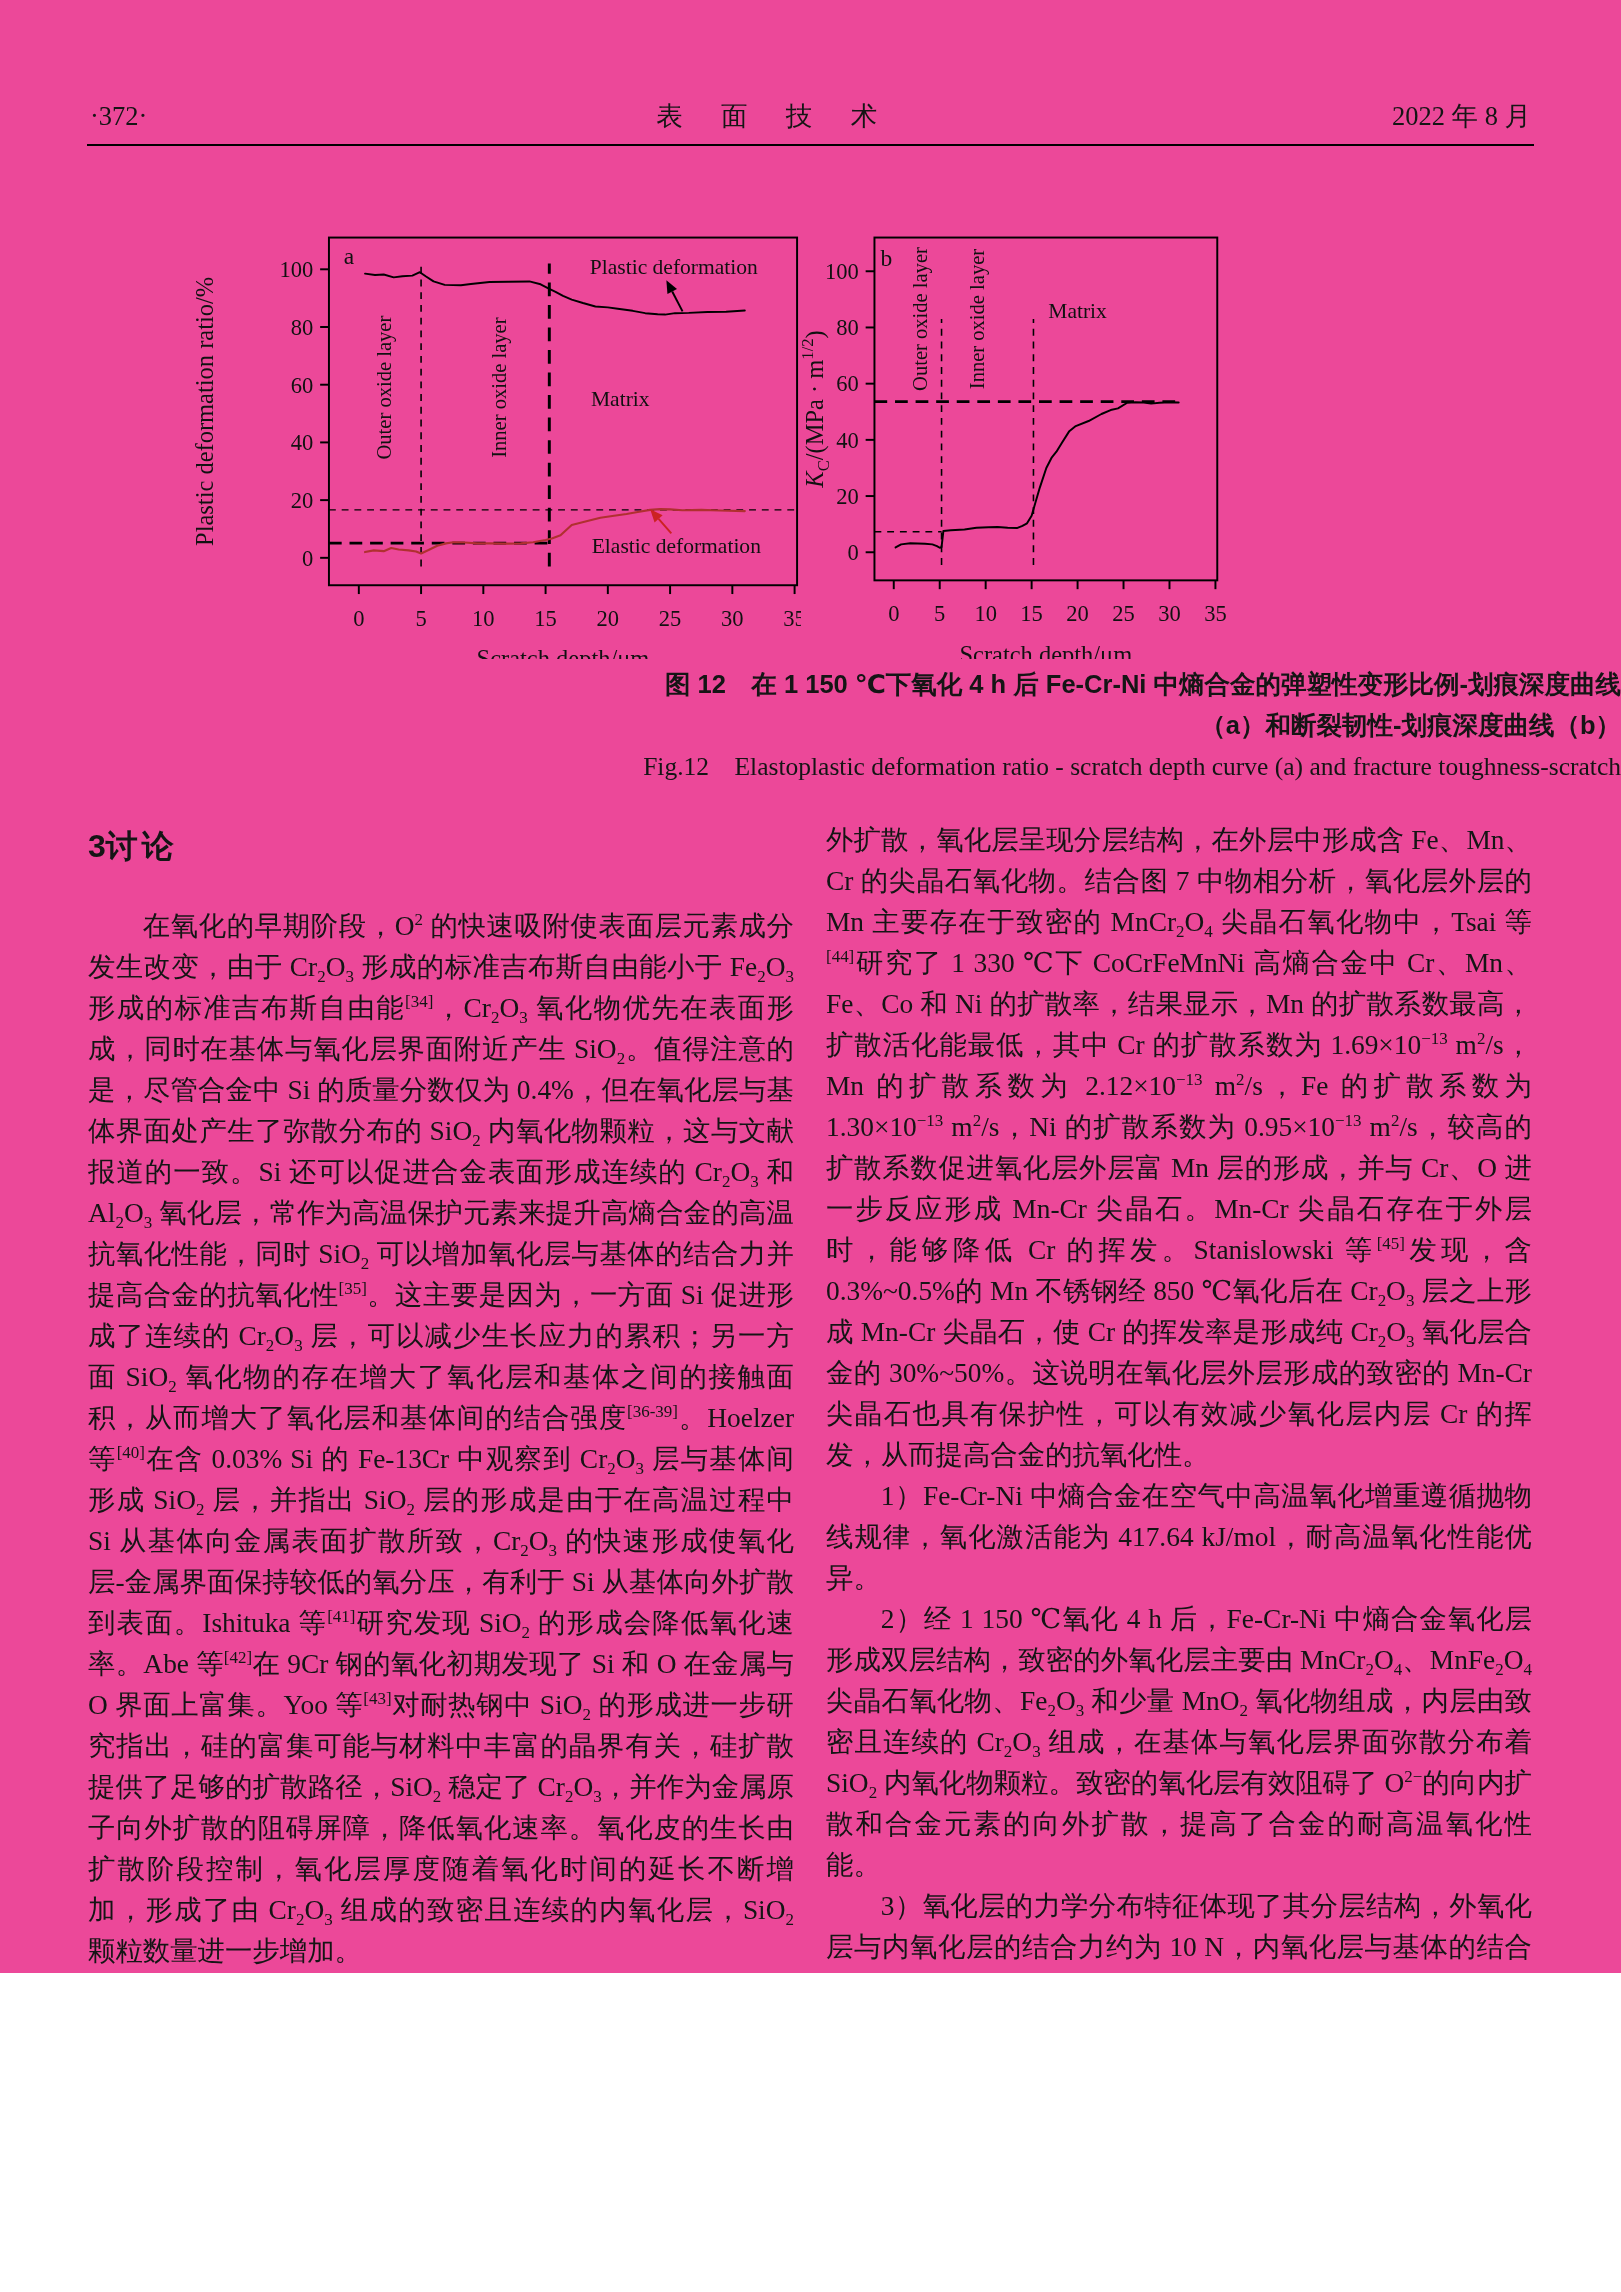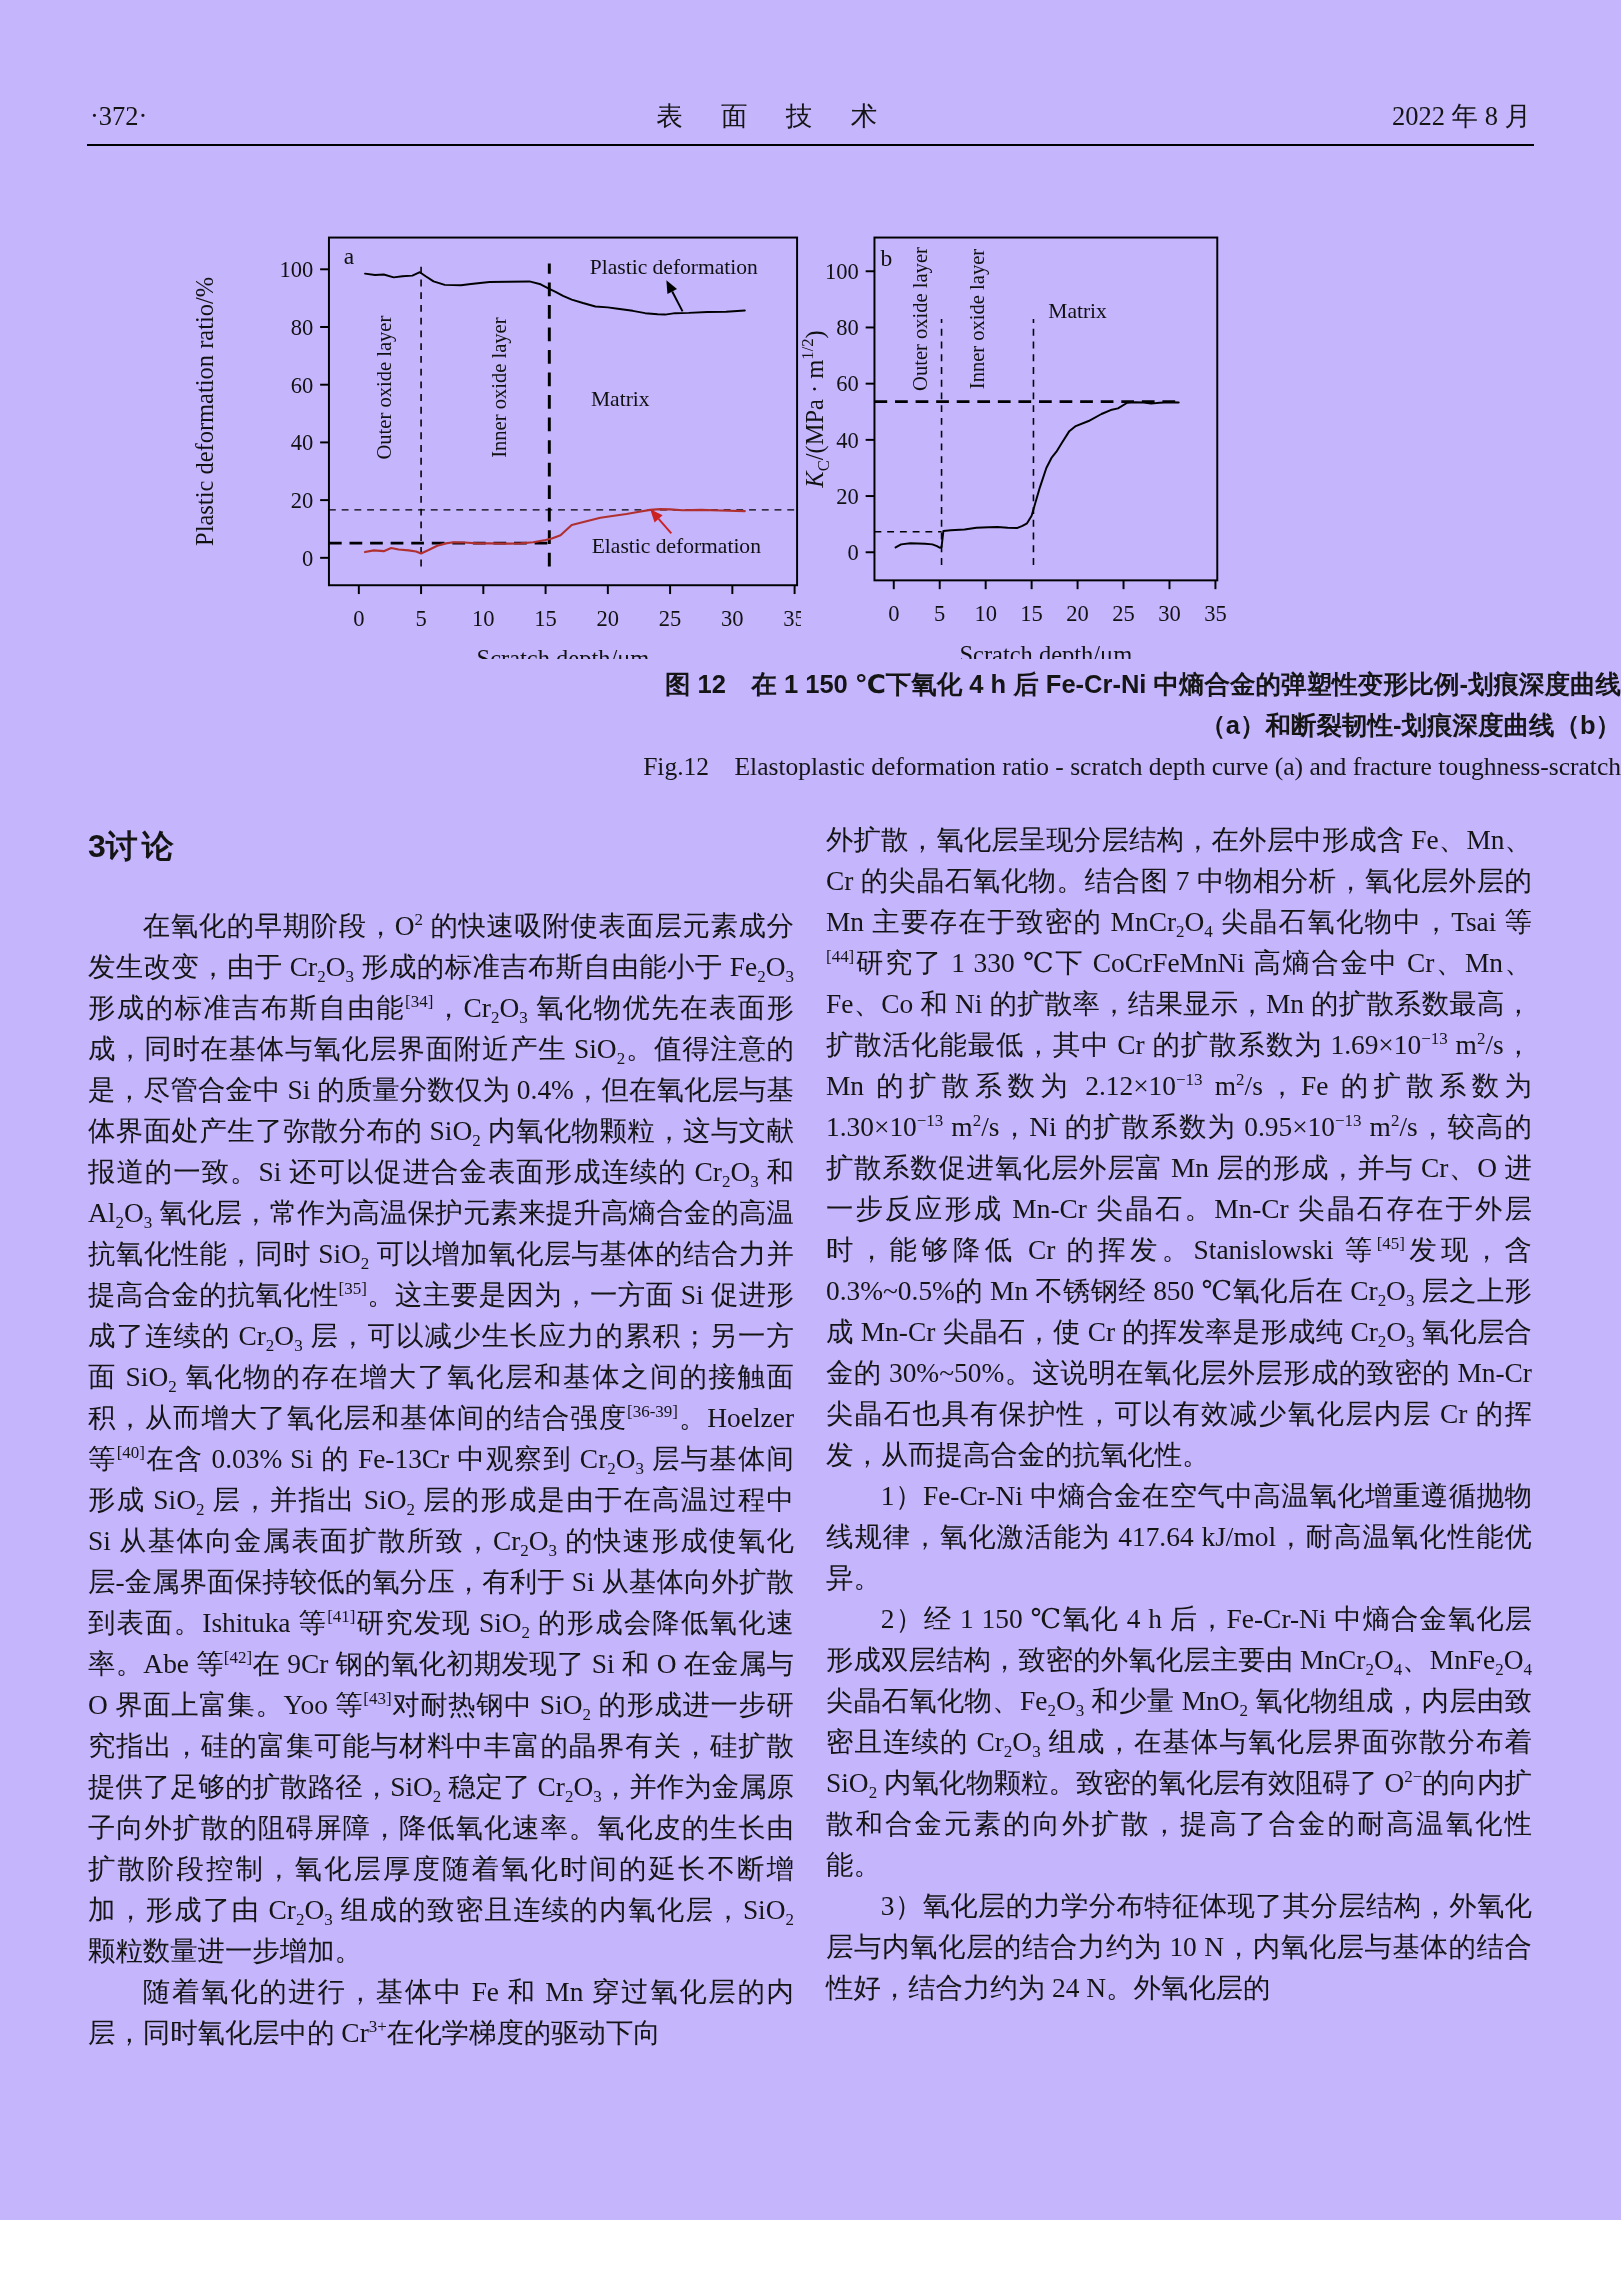--- a/index.html
+++ b/index.html
@@ -1,16 +1,16 @@
 <!DOCTYPE html>
 <html><head>
 <meta charset="utf-8">
 <style>
   html,body{margin:0;padding:0;background:#ffffff;}
-  .page{position:relative;width:1621px;height:2220px;background:#c4b5fd;overflow:hidden;
+  .page{position:relative;width:1621px;height:1973px;background:#ec4899;overflow:hidden;
         font-family:"Liberation Serif","DejaVu Serif",serif;color:#151515;}
   .header{display:flex;justify-content:space-between;align-items:baseline;
           padding:98px 90px 0 90px;font-size:26.5px;}
   .header .jtitle{letter-spacing:5.9px;}
   .rule{border-top:2px solid #000;margin:9.8px 87px 0 87px;}
   .figure{display:flex;align-items:flex-start;margin:7.8px 0 0 184px;}
   svg text{font-family:"Liberation Serif","DejaVu Serif",serif;fill:#111;}
   .caption{text-align:center;margin-top:5.9px;line-height:41px;}
   .caption .cn{font-family:"Liberation Sans","DejaVu Sans",sans-serif;font-weight:600;font-size:25.5px;}
   .caption .en{font-family:"Liberation Serif","DejaVu Serif",serif;font-size:25.5px;font-weight:400;}

